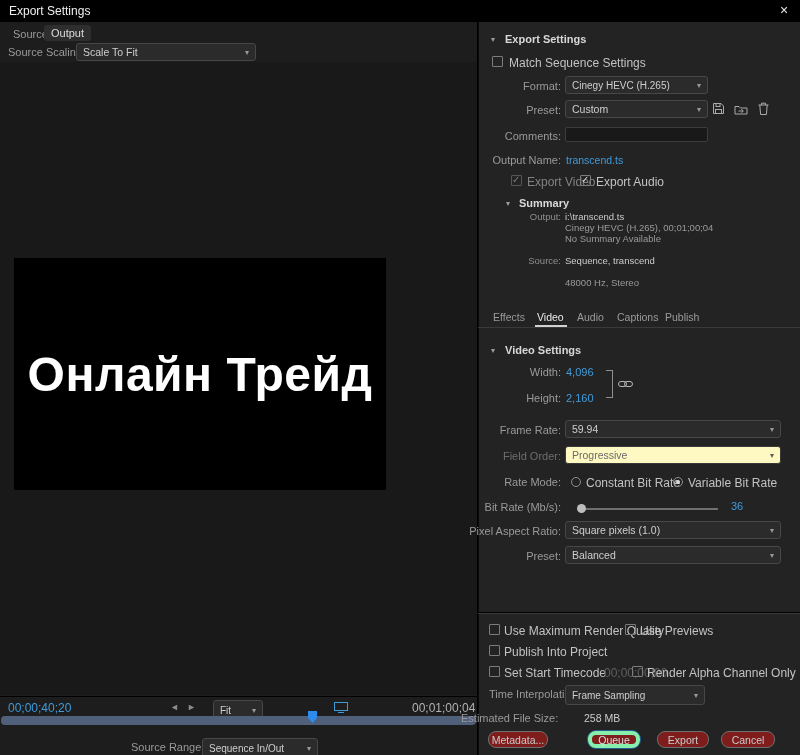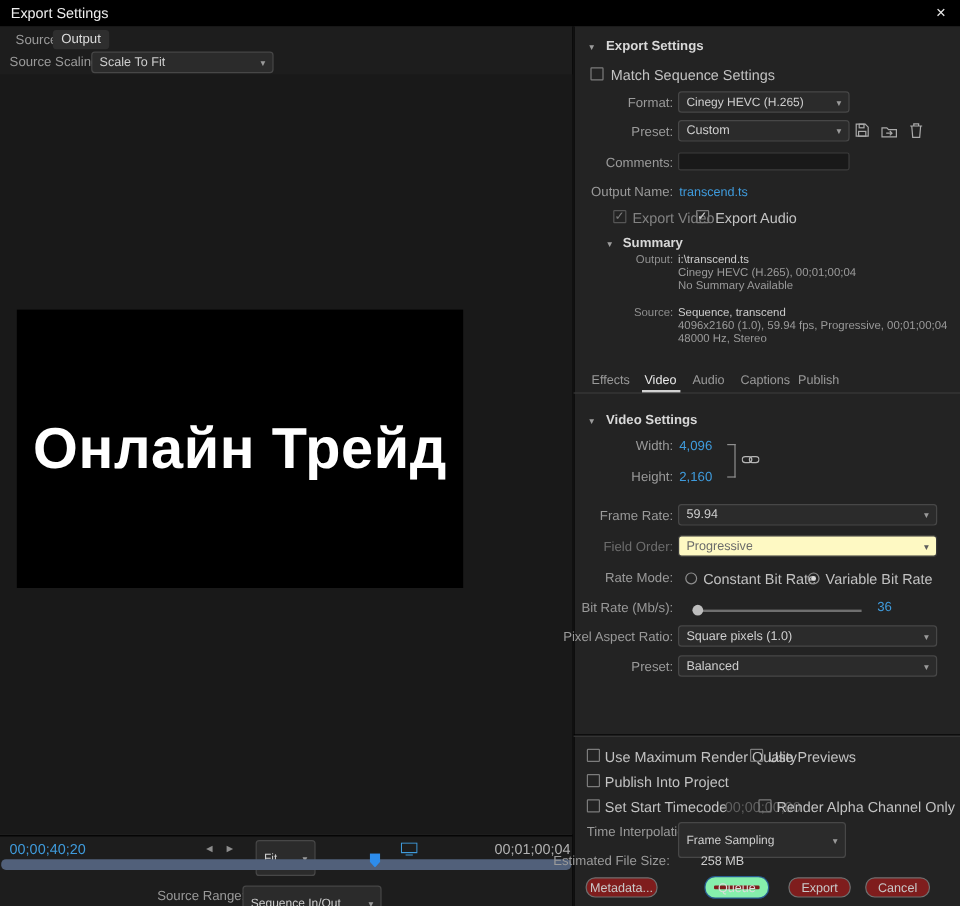--- a/index.html
+++ b/index.html
@@ -27,39 +27,39 @@
   .blue { color:#3f9bdc; }
   .sect-head { font-weight:bold; color:#d8d8d8; font-size:11px; white-space:nowrap; }
 
   .tab-l { font-size:11px; color:#9a9a9a; padding:2px 7px; white-space:nowrap; }
   .tab-l.active { color:#dcdcdc; background:#2e2e2e; border-radius:3px; }
 
   .dropdown { display:flex; align-items:center; background:#2b2b2b; border:1px solid #474747;
               border-radius:3px; padding:0 6px; font-size:10.5px; color:#cecece; height:18px; white-space:nowrap; }
   .dropdown .dd-val { overflow:hidden; text-overflow:ellipsis; }
   .dropdown .chev { color:#9a9a9a; font-size:8px; margin-left:auto; padding-left:5px; }
-  .dropdown.small { height:30px; font-size:10px; }
+  .dropdown.small { height:20px; font-size:10px; }
   .dropdown.disabled { color:#6b6b6b; background:#fef9c3; border-color:#393939; }
   .dropdown.disabled .chev { color:#5d5d5d; }
 
   .tinput { background:#191919; border:1px solid #3c3c3c; border-radius:2px; height:15px;
             color:#cccccc; font-size:10px; padding:0 4px; font-family:"Liberation Sans",sans-serif; outline:none; }
 
   .checkbox { width:11px; height:11px; border:1px solid #7c7c7c; border-radius:1px; background:transparent; }
   .checkbox.checked { position:absolute; }
   .checkbox.checked::after { content:"\2713"; position:absolute; left:0px; top:-2px; font-size:10px; color:#d2d2d2; }
   .checkbox.dim { border-color:#565656; }
   .checkbox.dim::after { color:#7d7d7d; }
 
   .radio { width:10px; height:10px; border:1px solid #8e8e8e; border-radius:50%; }
   .radio.selected::after { content:""; display:block; width:4px; height:4px; margin:2px; background:#d8d8d8; border-radius:50%; }
 
   .btn { display:flex; align-items:center; justify-content:center; background:#7f1d1d;
          border:1px solid #6f6f6f; border-radius:8px; color:#c9c9c9; font-size:10.5px; height:17px; white-space:nowrap; }
-  .btn.primary { border:7px solid #86efac; box-shadow:0 0 0 1px rgba(45,140,235,.55); color:#dddddd; }
+  .btn.primary { border:4px solid #86efac; box-shadow:0 0 0 1px rgba(45,140,235,.55); color:#dddddd; }
 
   .tab-r { font-size:10.5px; color:#9a9a9a; white-space:nowrap; }
   .tab-r.active { color:#eaeaea; }
 
   .sum { font-size:9.5px; color:#9a9a9a; white-space:nowrap; }
   .sum.bright { color:#cdcdcd; }
   .sumlab { font-size:9.5px; color:#8f8f8f; }
 
   .divline { background:#3a3a3a; height:1px; }
   .blackline { background:#000; height:1px; }
@@ -88,21 +88,21 @@
     <span class="abs wintitle">Export Settings</span>
     <span class="abs winclose">×</span>
   </div>
 
   <div class="abs left-panel"></div>
 
   <span class="abs tab-l" style="left:6px;top:26px;">Source</span>
   <span class="abs tab-l active" style="left:44px;top:25px;">Output</span>
 
   <span class="abs label" style="left:8px;top:46px;">Source Scaling:</span>
-  <div class="abs dropdown" style="left:76px;top:43px;width:152px;">
+  <div class="abs dropdown" style="left:76px;top:43px;width:180px;">
     <span class="dd-val">Scale To Fit</span>
     <span class="chev">▾</span>
   </div>
 
   <div class="abs preview-bg"></div>
   <div class="abs black-frame">
     <span class="preview-text">Онлайн Трейд</span>
   </div>
 
   <div class="abs blackline" style="left:0;top:696px;width:477px;"></div>
@@ -182,21 +182,20 @@
   <span class="abs" style="left:506px;top:199px;color:#9c9c9c;font-size:8px;">▾</span>
   <span class="abs sect-head" style="left:519px;top:197px;">Summary</span>
 
   <span class="abs sumlab rlab" style="top:211px;">Output:</span>
   <span class="abs sum bright" style="left:565px;top:211px;">i:\transcend.ts</span>
   <span class="abs sum" style="left:565px;top:222px;">Cinegy HEVC (H.265), 00;01;00;04</span>
   <span class="abs sum" style="left:565px;top:233px;">No Summary Available</span>
 
   <span class="abs sumlab rlab" style="top:255px;">Source:</span>
   <span class="abs sum bright" style="left:565px;top:255px;">Sequence, transcend</span>
-  <span class="abs sum" style="left:565px;top:266px;">4096x2160 (1.0), 59.94 fps, Progressive, 00;01;00;04</span>
   <span class="abs sum" style="left:565px;top:277px;">48000 Hz, Stereo</span>
 
   <span class="abs tab-r" style="left:493px;top:311px;">Effects</span>
   <span class="abs tab-r active" style="left:537px;top:311px;">Video</span>
   <span class="abs tab-r" style="left:577px;top:311px;">Audio</span>
   <span class="abs tab-r" style="left:617px;top:311px;">Captions</span>
   <span class="abs tab-r" style="left:665px;top:311px;">Publish</span>
   <div class="abs divline" style="left:478px;top:327px;width:322px;"></div>
   <div class="abs" style="left:535px;top:325px;width:32px;height:2px;background:#d2d2d2;"></div>
 

